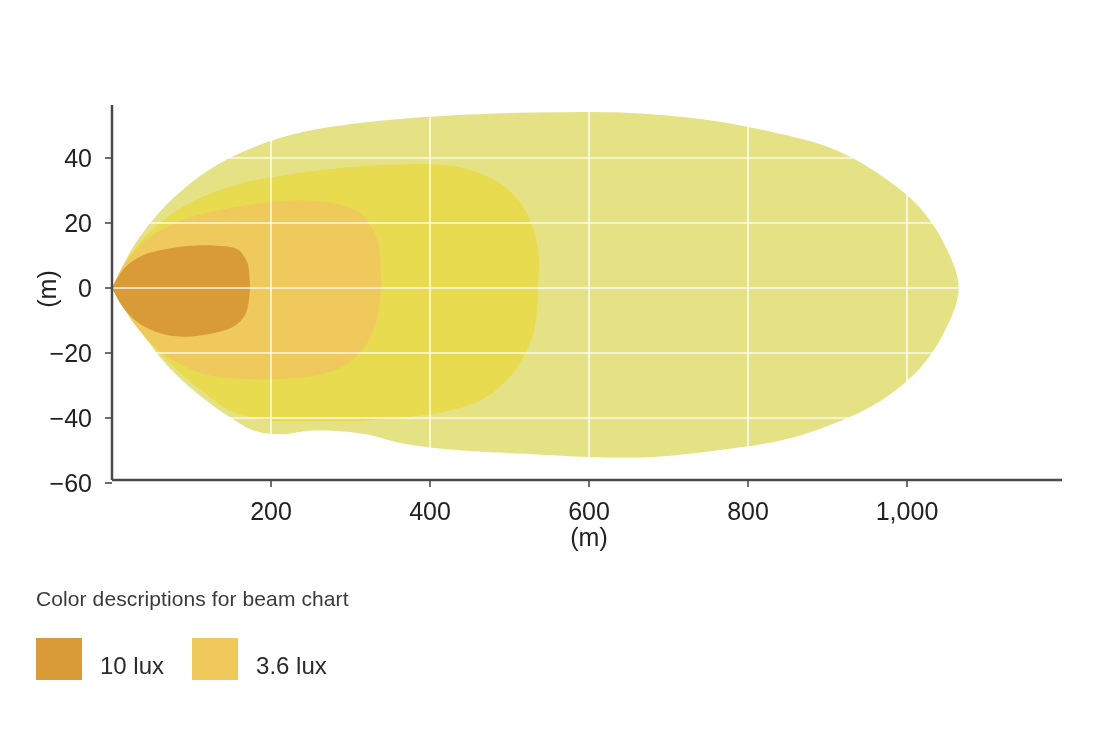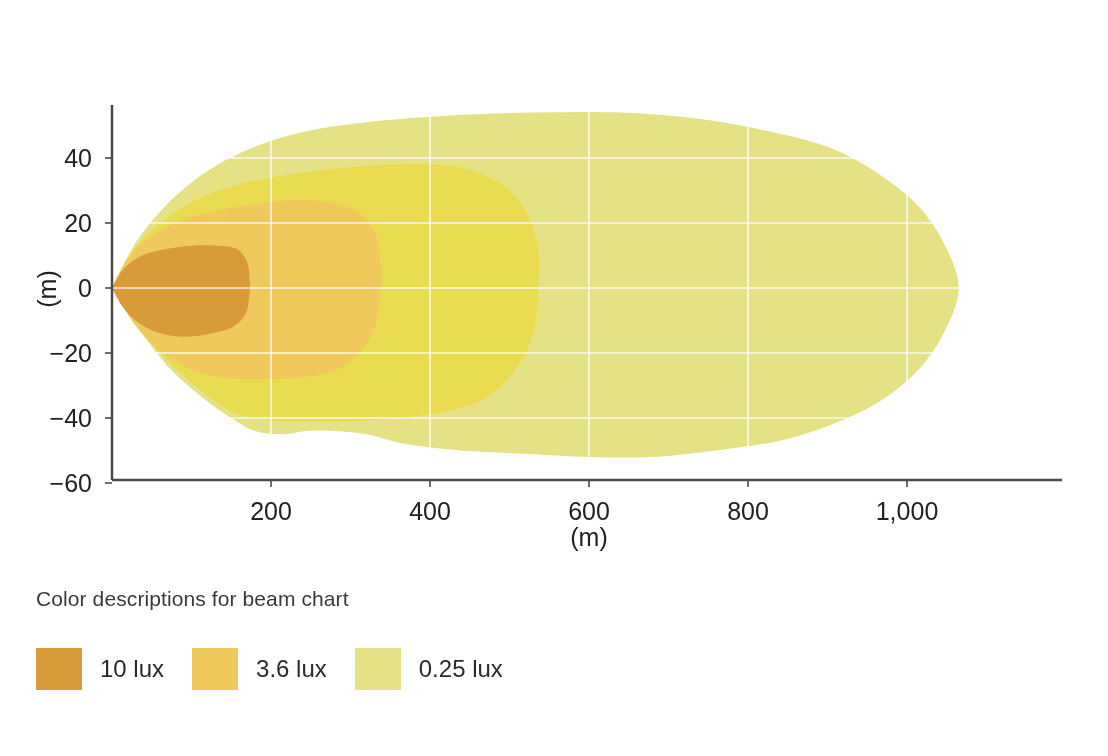--- a/index.html
+++ b/index.html
@@ -52,33 +52,33 @@
     position: absolute;
     left: 36px;
     top: 586px;
     width: 1040px;
   }
   .legend-caption {
     font-size: 21px;
     line-height: 26px;
     color: #3a3a3a;
     letter-spacing: 0.1px;
-    margin: 0 0 36px 0;
+    margin: 0 0 26px 0;
     white-space: nowrap;
   }
   .legend-row {
     display: flex;
     flex-direction: row;
     align-items: center;
     gap: 0px;
   }
   .legend-item {
     display: flex;
     flex-direction: row;
-    align-items: center;
+    align-items: flex-end;
   }
   .legend-swatch {
     width: 46px;
     height: 42px;
     flex: 0 0 auto;
     display: block;
   }
   .legend-label {
     font-size: 24px;
     color: #2b2b2b;
@@ -163,20 +163,16 @@
     <div class="legend-caption">Color descriptions for beam chart</div>
     <div class="legend-row" id="legend-row">
         <div class="legend-item">
           <span class="legend-swatch" style="background: rgb(217, 155, 56);"></span>
           <span class="legend-label">10 lux</span>
         </div>
         <div class="legend-item">
           <span class="legend-swatch" style="background: rgb(240, 201, 92);"></span>
           <span class="legend-label">3.6 lux</span>
         </div>
-        <div class="legend-item">
-          <span class="legend-swatch" style="background: rgb(229, 226, 133);"></span>
-          <span class="legend-label">0.25 lux</span>
-        </div>
       </div>
   </div>
 
 </div>
 
 </body></html>

